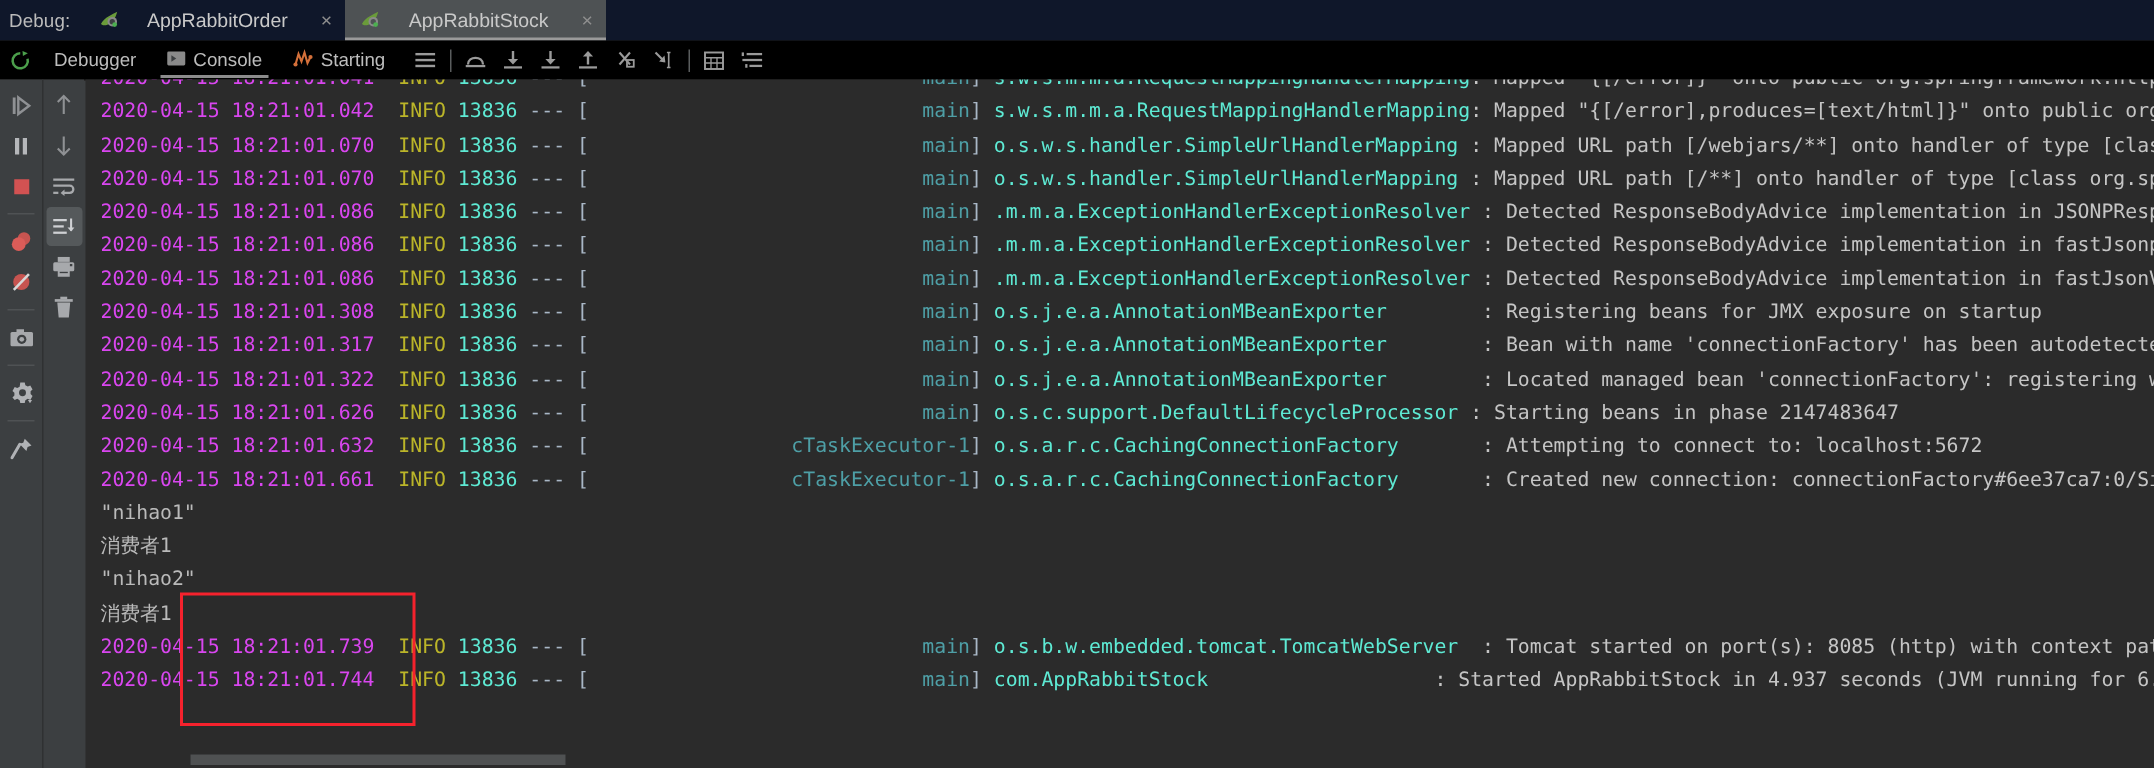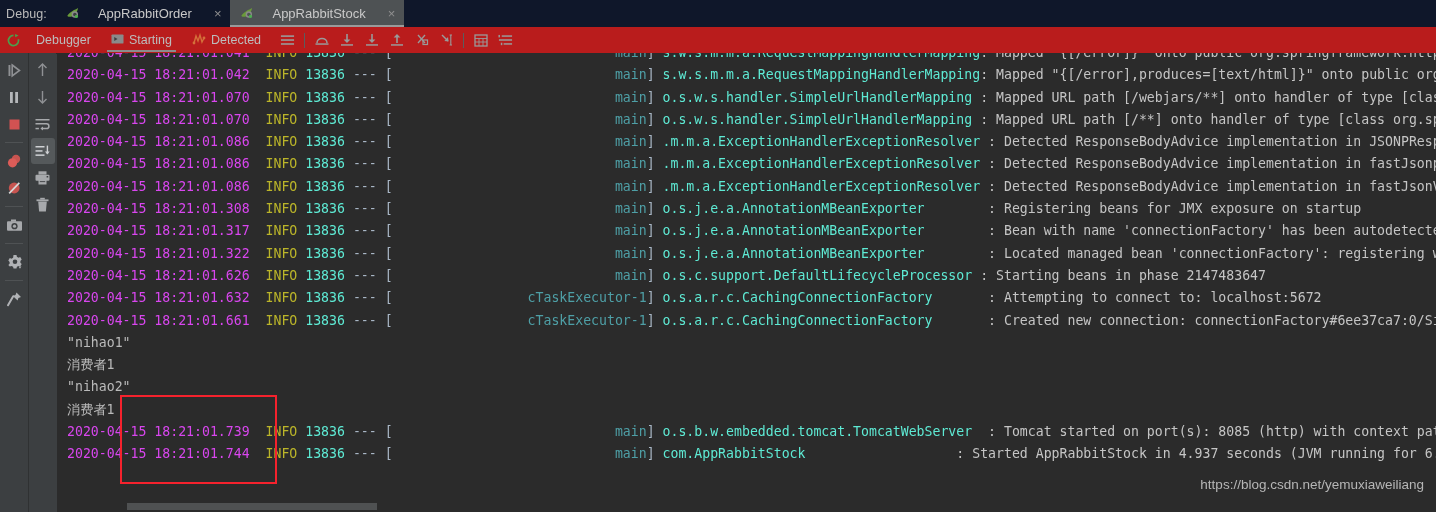--- a/index.html
+++ b/index.html
@@ -33,21 +33,21 @@
   }
   .tab .tab-title{white-space:nowrap;}
   .tab .tab-close{
     font-size:13px;color:#8f8f8f;margin-left:4px;line-height:1;
   }
   .spring-ico{width:15px;height:15px;display:block;flex:none;}
 
   
   .toolbar{
     position:absolute;left:0;top:27px;width:1436px;height:26px;
-    background:#b91c1c;display:flex;align-items:center;
+    background:#000000;display:flex;align-items:center;
     border-bottom:1px solid #2b2b2b;
   }
   .tb-refresh{width:26px;display:flex;align-items:center;justify-content:center;}
   .tb-item{
     display:flex;align-items:center;gap:5px;
     padding:0 10px;height:26px;font-size:12.5px;color:#bdbdbd;
     position:relative;white-space:nowrap;
   }
   .tb-item.active:after{
     content:"";position:absolute;left:6px;right:6px;bottom:1px;height:2px;
@@ -166,32 +166,32 @@
       <span>Debugger</span>
     </div>
 
     <div class="tb-item active">
       <span>
         <svg width="13" height="12" viewBox="0 0 14 13">
           <rect x="0.5" y="1.5" width="13" height="10" rx="1" fill="#8a8a8a"></rect>
           <path d="M3.5 4.2 L7 6.5 L3.5 8.8 Z" fill="#3c3f41"></path>
         </svg>
       </span>
-      <span>Starting</span>
+      <span>Console</span>
     </div>
 
     <div class="tb-item">
       <span>
         <svg width="14" height="13" viewBox="0 0 14 13">
           <path d="M2 11 L4 4 L6 9 L8 3 L10 10 L12 6" fill="none" stroke="#d4703a" stroke-width="1.4"></path>
           <circle cx="2" cy="11" r="1.4" fill="#d4703a"></circle>
           <circle cx="12" cy="6" r="1.4" fill="#d4703a"></circle>
         </svg>
       </span>
-      <span>Detected</span>
+      <span>Starting</span>
     </div>
 
     <div class="tb-icons">
       <div class="tb-ico">
         <svg width="15" height="12" viewBox="0 0 16 12">
           <rect x="1" y="1" width="14" height="1.7" fill="#9a9a9a"></rect>
           <rect x="1" y="5.2" width="14" height="1.7" fill="#9a9a9a"></rect>
           <rect x="1" y="9.4" width="14" height="1.7" fill="#9a9a9a"></rect>
         </svg>
       </div>
@@ -361,16 +361,15 @@
       </svg>
     </div>
   </div>
 
   <div class="console">
     <div class="log" id="log-body"><div class="row"><span class="c-time">2020-04-15 18:21:01.041</span><span class="c-time">  </span><span class="c-lvl">INFO</span><span class="c-time"> </span><span class="c-pid">13836</span><span class="c-dash"> --- [</span><span class="c-dash">                            </span><span class="c-thread">main</span><span class="c-dash">] </span><span class="c-logger">s.w.s.m.m.a.RequestMappingHandlerMapping</span><span class="c-msg">: Mapped "{[/error]}" onto public org.springframework.http.ResponseEntit</span></div><div class="row"><span class="c-time">2020-04-15 18:21:01.042</span><span class="c-time">  </span><span class="c-lvl">INFO</span><span class="c-time"> </span><span class="c-pid">13836</span><span class="c-dash"> --- [</span><span class="c-dash">                            </span><span class="c-thread">main</span><span class="c-dash">] </span><span class="c-logger">s.w.s.m.m.a.RequestMappingHandlerMapping</span><span class="c-msg">: Mapped "{[/error],produces=[text/html]}" onto public org.springframewo</span></div><div class="row"><span class="c-time">2020-04-15 18:21:01.070</span><span class="c-time">  </span><span class="c-lvl">INFO</span><span class="c-time"> </span><span class="c-pid">13836</span><span class="c-dash"> --- [</span><span class="c-dash">                            </span><span class="c-thread">main</span><span class="c-dash">] </span><span class="c-logger">o.s.w.s.handler.SimpleUrlHandlerMapping</span><span class="c-msg"> : Mapped URL path [/webjars/**] onto handler of type [class org.springfr</span></div><div class="row"><span class="c-time">2020-04-15 18:21:01.070</span><span class="c-time">  </span><span class="c-lvl">INFO</span><span class="c-time"> </span><span class="c-pid">13836</span><span class="c-dash"> --- [</span><span class="c-dash">                            </span><span class="c-thread">main</span><span class="c-dash">] </span><span class="c-logger">o.s.w.s.handler.SimpleUrlHandlerMapping</span><span class="c-msg"> : Mapped URL path [/**] onto handler of type [class org.springframework.</span></div><div class="row"><span class="c-time">2020-04-15 18:21:01.086</span><span class="c-time">  </span><span class="c-lvl">INFO</span><span class="c-time"> </span><span class="c-pid">13836</span><span class="c-dash"> --- [</span><span class="c-dash">                            </span><span class="c-thread">main</span><span class="c-dash">] </span><span class="c-logger">.m.m.a.ExceptionHandlerExceptionResolver</span><span class="c-msg"> : Detected ResponseBodyAdvice implementation in JSONPResponseBodyAdvice</span></div><div class="row"><span class="c-time">2020-04-15 18:21:01.086</span><span class="c-time">  </span><span class="c-lvl">INFO</span><span class="c-time"> </span><span class="c-pid">13836</span><span class="c-dash"> --- [</span><span class="c-dash">                            </span><span class="c-thread">main</span><span class="c-dash">] </span><span class="c-logger">.m.m.a.ExceptionHandlerExceptionResolver</span><span class="c-msg"> : Detected ResponseBodyAdvice implementation in fastJsonpResponseBodyAdv</span></div><div class="row"><span class="c-time">2020-04-15 18:21:01.086</span><span class="c-time">  </span><span class="c-lvl">INFO</span><span class="c-time"> </span><span class="c-pid">13836</span><span class="c-dash"> --- [</span><span class="c-dash">                            </span><span class="c-thread">main</span><span class="c-dash">] </span><span class="c-logger">.m.m.a.ExceptionHandlerExceptionResolver</span><span class="c-msg"> : Detected ResponseBodyAdvice implementation in fastJsonViewResponseBody</span></div><div class="row"><span class="c-time">2020-04-15 18:21:01.308</span><span class="c-time">  </span><span class="c-lvl">INFO</span><span class="c-time"> </span><span class="c-pid">13836</span><span class="c-dash"> --- [</span><span class="c-dash">                            </span><span class="c-thread">main</span><span class="c-dash">] </span><span class="c-logger">o.s.j.e.a.AnnotationMBeanExporter</span><span class="c-msg">        : Registering beans for JMX exposure on startup</span></div><div class="row"><span class="c-time">2020-04-15 18:21:01.317</span><span class="c-time">  </span><span class="c-lvl">INFO</span><span class="c-time"> </span><span class="c-pid">13836</span><span class="c-dash"> --- [</span><span class="c-dash">                            </span><span class="c-thread">main</span><span class="c-dash">] </span><span class="c-logger">o.s.j.e.a.AnnotationMBeanExporter</span><span class="c-msg">        : Bean with name 'connectionFactory' has been autodetected for JMX expos</span></div><div class="row"><span class="c-time">2020-04-15 18:21:01.322</span><span class="c-time">  </span><span class="c-lvl">INFO</span><span class="c-time"> </span><span class="c-pid">13836</span><span class="c-dash"> --- [</span><span class="c-dash">                            </span><span class="c-thread">main</span><span class="c-dash">] </span><span class="c-logger">o.s.j.e.a.AnnotationMBeanExporter</span><span class="c-msg">        : Located managed bean 'connectionFactory': registering with JMX server </span></div><div class="row"><span class="c-time">2020-04-15 18:21:01.626</span><span class="c-time">  </span><span class="c-lvl">INFO</span><span class="c-time"> </span><span class="c-pid">13836</span><span class="c-dash"> --- [</span><span class="c-dash">                            </span><span class="c-thread">main</span><span class="c-dash">] </span><span class="c-logger">o.s.c.support.DefaultLifecycleProcessor</span><span class="c-msg"> : Starting beans in phase 2147483647</span></div><div class="row"><span class="c-time">2020-04-15 18:21:01.632</span><span class="c-time">  </span><span class="c-lvl">INFO</span><span class="c-time"> </span><span class="c-pid">13836</span><span class="c-dash"> --- [</span><span class="c-dash">                 </span><span class="c-thread">cTaskExecutor-1</span><span class="c-dash">] </span><span class="c-logger">o.s.a.r.c.CachingConnectionFactory</span><span class="c-msg">       : Attempting to connect to: localhost:5672</span></div><div class="row"><span class="c-time">2020-04-15 18:21:01.661</span><span class="c-time">  </span><span class="c-lvl">INFO</span><span class="c-time"> </span><span class="c-pid">13836</span><span class="c-dash"> --- [</span><span class="c-dash">                 </span><span class="c-thread">cTaskExecutor-1</span><span class="c-dash">] </span><span class="c-logger">o.s.a.r.c.CachingConnectionFactory</span><span class="c-msg">       : Created new connection: connectionFactory#6ee37ca7:0/SimpleConnection@</span></div><div class="row"><span class="c-out">"nihao1"</span></div><div class="row"><span class="c-out">消费者1</span></div><div class="row"><span class="c-out">"nihao2"</span></div><div class="row"><span class="c-out">消费者1</span></div><div class="row"><span class="c-time">2020-04-15 18:21:01.739</span><span class="c-time">  </span><span class="c-lvl">INFO</span><span class="c-time"> </span><span class="c-pid">13836</span><span class="c-dash"> --- [</span><span class="c-dash">                            </span><span class="c-thread">main</span><span class="c-dash">] </span><span class="c-logger">o.s.b.w.embedded.tomcat.TomcatWebServer</span><span class="c-msg">  : Tomcat started on port(s): 8085 (http) with context path ''</span></div><div class="row"><span class="c-time">2020-04-15 18:21:01.744</span><span class="c-time">  </span><span class="c-lvl">INFO</span><span class="c-time"> </span><span class="c-pid">13836</span><span class="c-dash"> --- [</span><span class="c-dash">                            </span><span class="c-thread">main</span><span class="c-dash">] </span><span class="c-logger">com.AppRabbitStock</span><span class="c-msg">                   : Started AppRabbitStock in 4.937 seconds (JVM running for 6.084)</span></div></div>
     <div class="redbox"></div>
     <div class="hscroll-track">
       <div class="hscroll-thumb"></div>
     </div>
-    <div class="watermark">https://blog.csdn.net/yemuxiaweiliang</div>
   </div>
 
 </div>
 
 </body></html>

